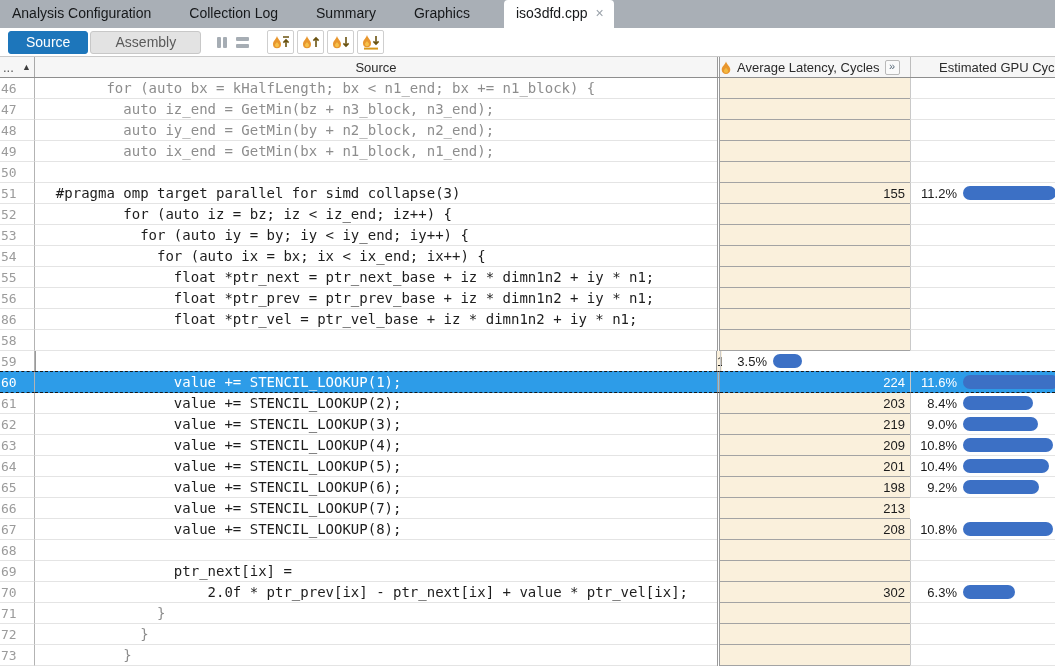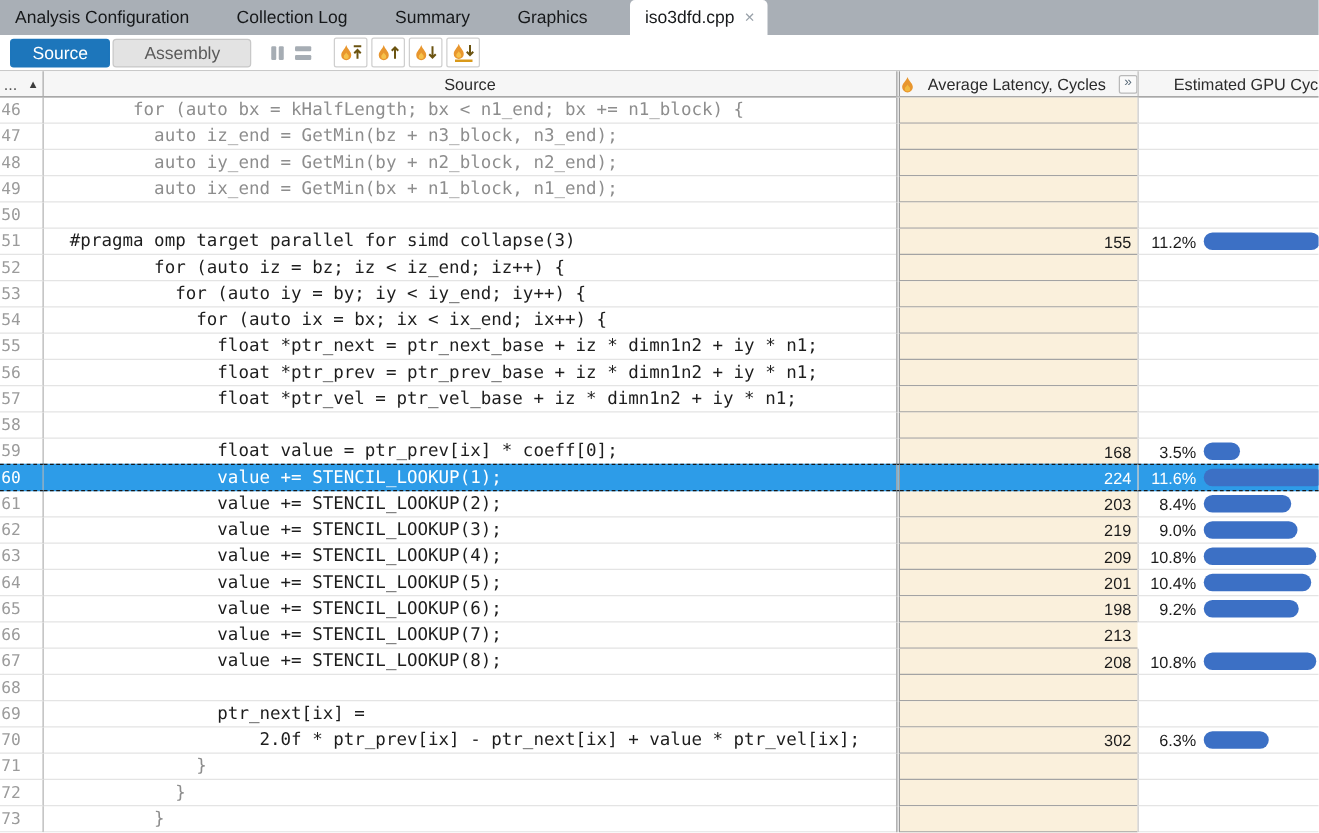--- a/index.html
+++ b/index.html
@@ -29,21 +29,21 @@
 
   
   .grid { display:grid; grid-template-columns:35px 682px 3px 190px 145px; width:1055px; }
   .hdr { height:21px; background:#f6f6f6; border-bottom:1px solid #8e8e8e; font-size:13px; color:#2b2b2b;
          align-items:stretch; }
   .hdr > div { display:flex; align-items:center; overflow:hidden; white-space:nowrap; }
   .h-line { border-right:1px solid #a9a9a9; padding-left:3px; justify-content:space-between; color:#555; }
   .h-line .sort { font-size:9px; color:#3c3c3c; margin-right:3px; }
   .h-src { justify-content:center; }
   .h-div { background:#fff; border-left:1px solid #9a9a9a; border-right:1px solid #9a9a9a; }
-  .h-lat { justify-content:space-between; gap:5px; }
+  .h-lat { justify-content:flex-start; gap:5px; }
   .h-lat .expand { font-size:11px; color:#5a6b7a; border:1px solid #b9b9b9; background:#fafafa;
                    border-radius:2px; width:15px; height:15px; display:flex; align-items:center;
                    justify-content:center; padding-bottom:2px; }
   .h-gpu { border-left:1px solid #bdbdbd; padding-left:28px; }
 
   .row { height:21px; }
   .row > div { overflow:hidden; }
   .c-line { font:13px "DejaVu Sans Mono", monospace; color:#9b9b9b; padding:3px 0 0 1px;
             border-right:1px solid #b3b3b3; border-bottom:1px solid #e4e4e4; }
   .c-src  { font:14px "DejaVu Sans Mono", monospace; color:#1d1d1d; white-space:pre; padding:2px 0 0 4px;
@@ -261,21 +261,21 @@
     <div class="c-src">                float *ptr_prev = ptr_prev_base + iz * dimn1n2 + iy * n1;</div>
     <div class="c-div"></div>
     <div class="c-lat"></div>
     <div class="c-gpu">
       <span class="pct"></span>
 
     </div>
   </div>
 
   <div class="grid row">
-    <div class="c-line">57</div>
+    <div class="c-line">86</div>
     <div class="c-src">                float *ptr_vel = ptr_vel_base + iz * dimn1n2 + iy * n1;</div>
     <div class="c-div"></div>
     <div class="c-lat"></div>
     <div class="c-gpu">
       <span class="pct"></span>
 
     </div>
   </div>
 
   <div class="grid row">
@@ -284,21 +284,20 @@
     <div class="c-div"></div>
     <div class="c-lat"></div>
     <div class="c-gpu">
       <span class="pct"></span>
 
     </div>
   </div>
 
   <div class="grid row">
     <div class="c-line">59</div>
-    <div class="c-src">                float value = ptr_prev[ix] * coeff[0];</div>
     <div class="c-div"></div>
     <div class="c-lat">168</div>
     <div class="c-gpu">
       <span class="pct">3.5%</span>
       <span class="bar" style="width: 29px;"></span>
     </div>
   </div>
 
   <div class="grid row sel">
     <div class="c-line">60</div>

